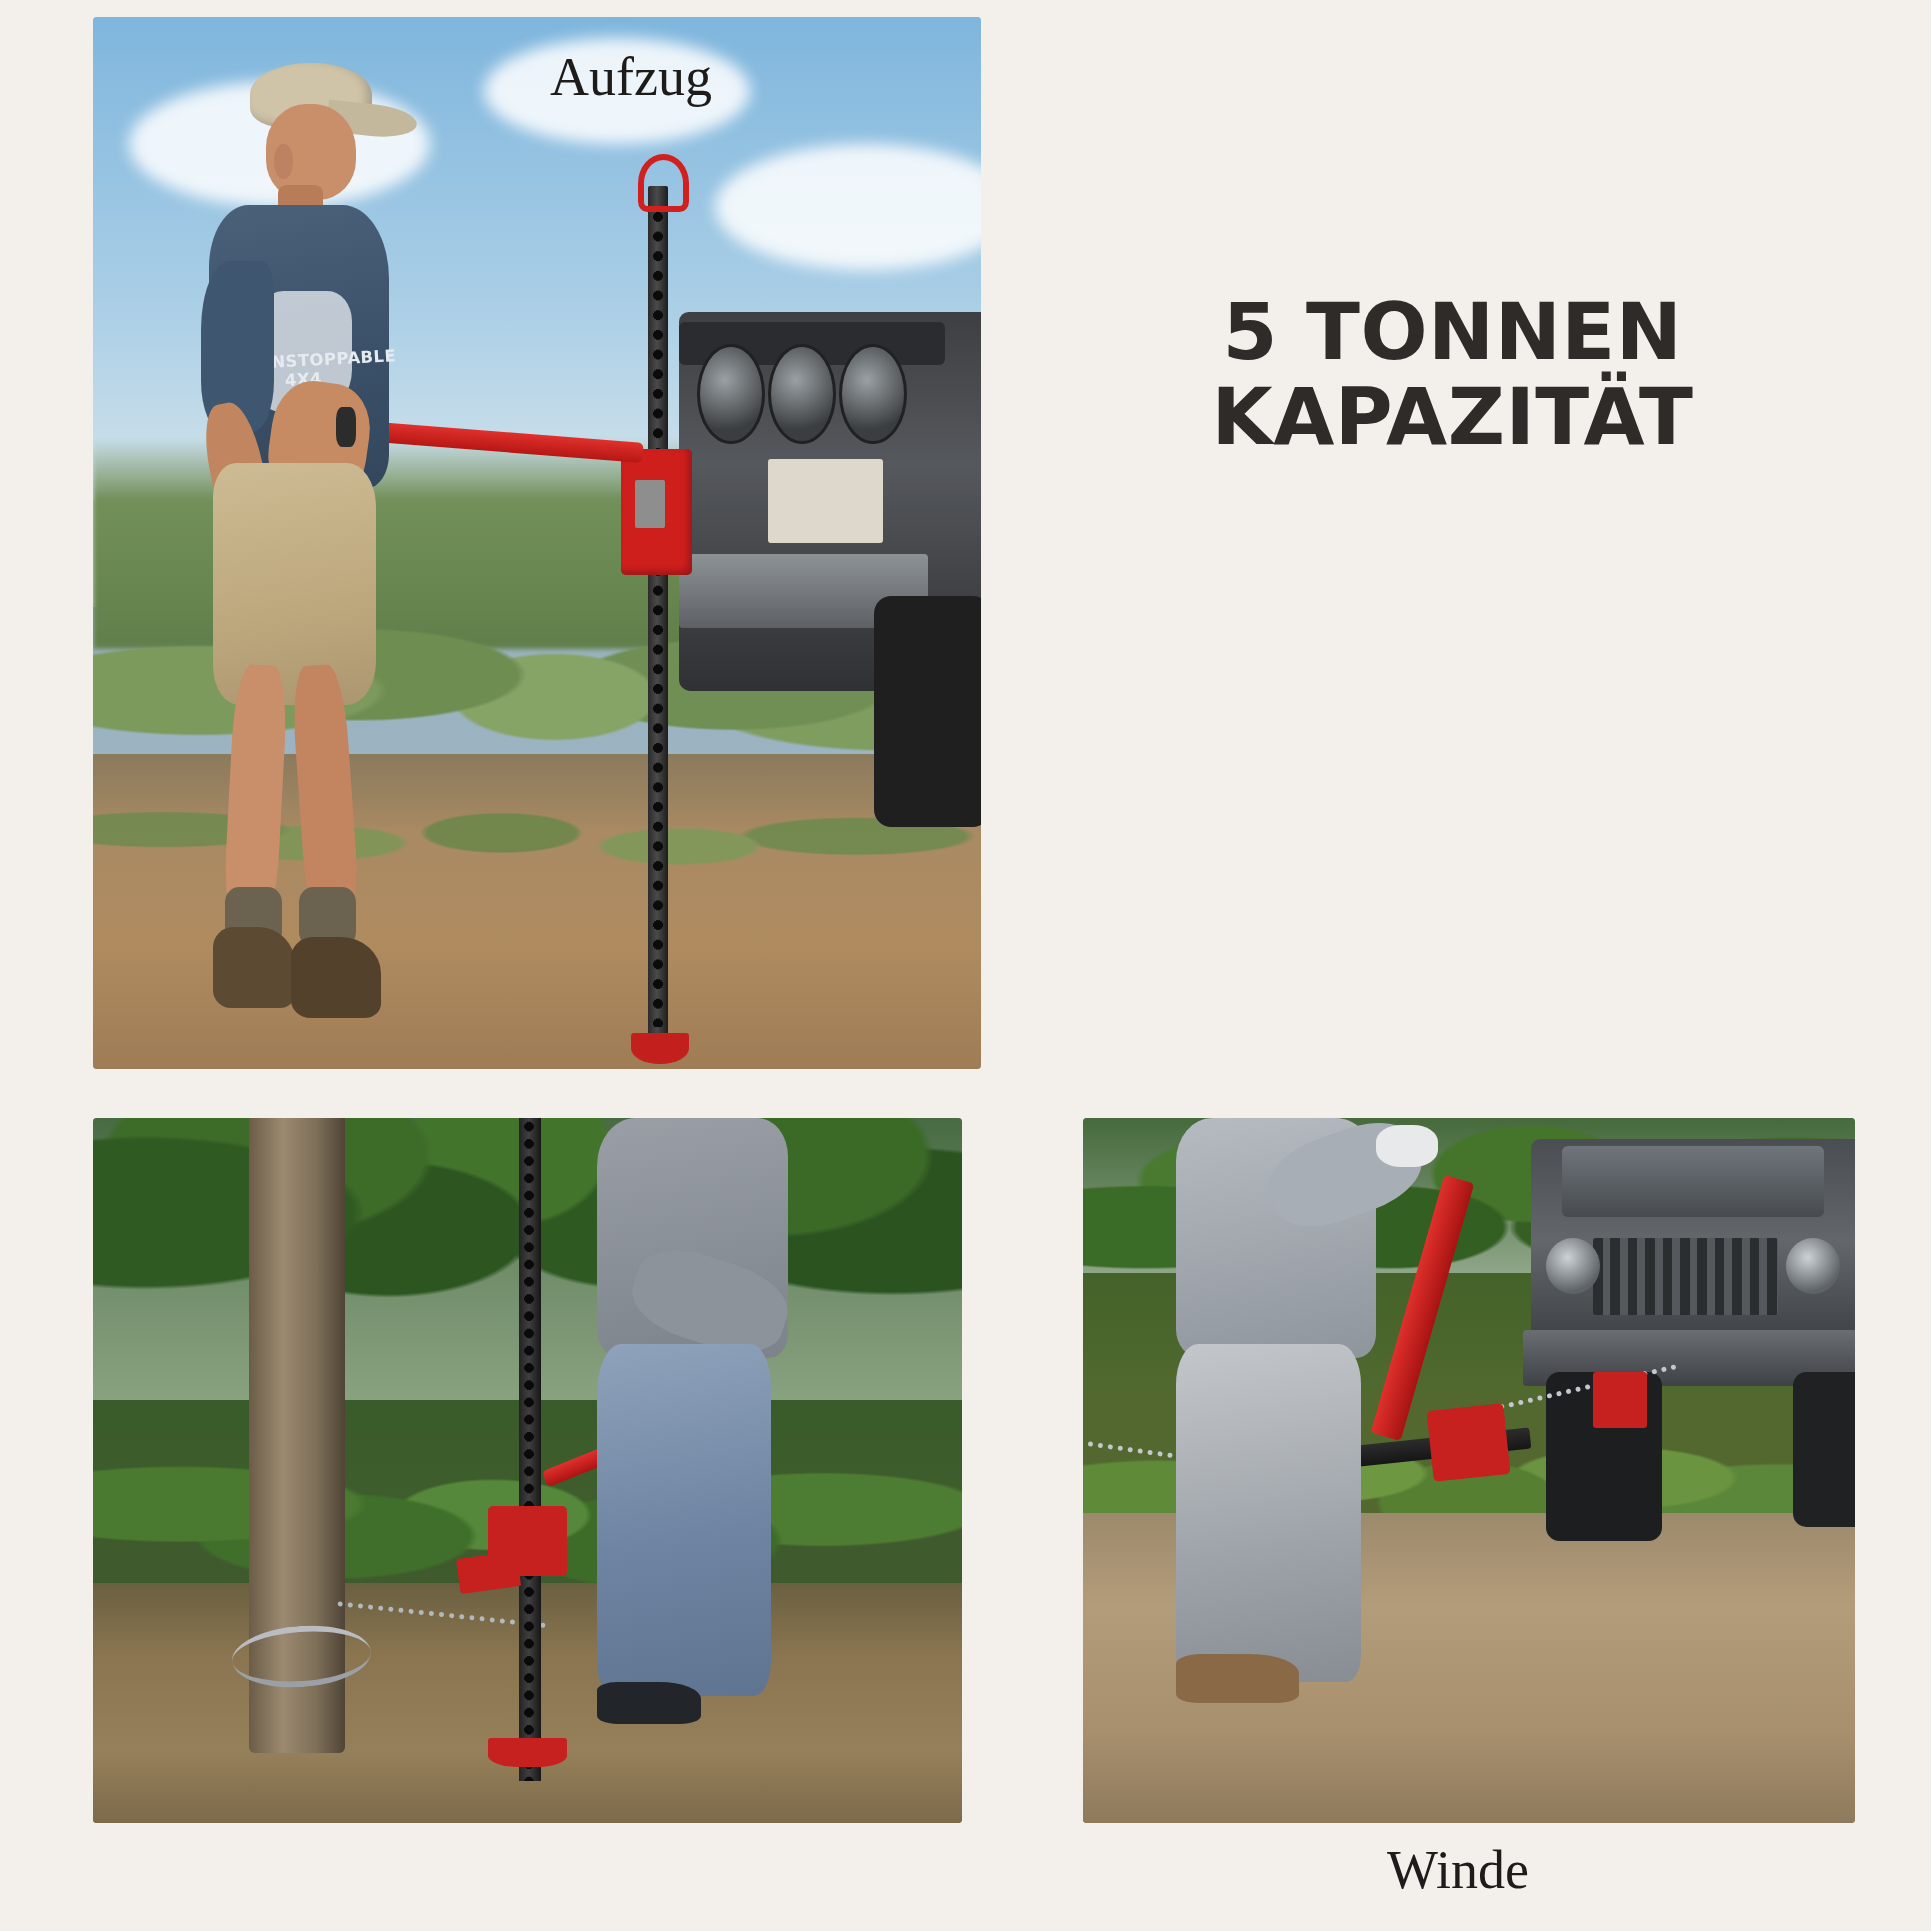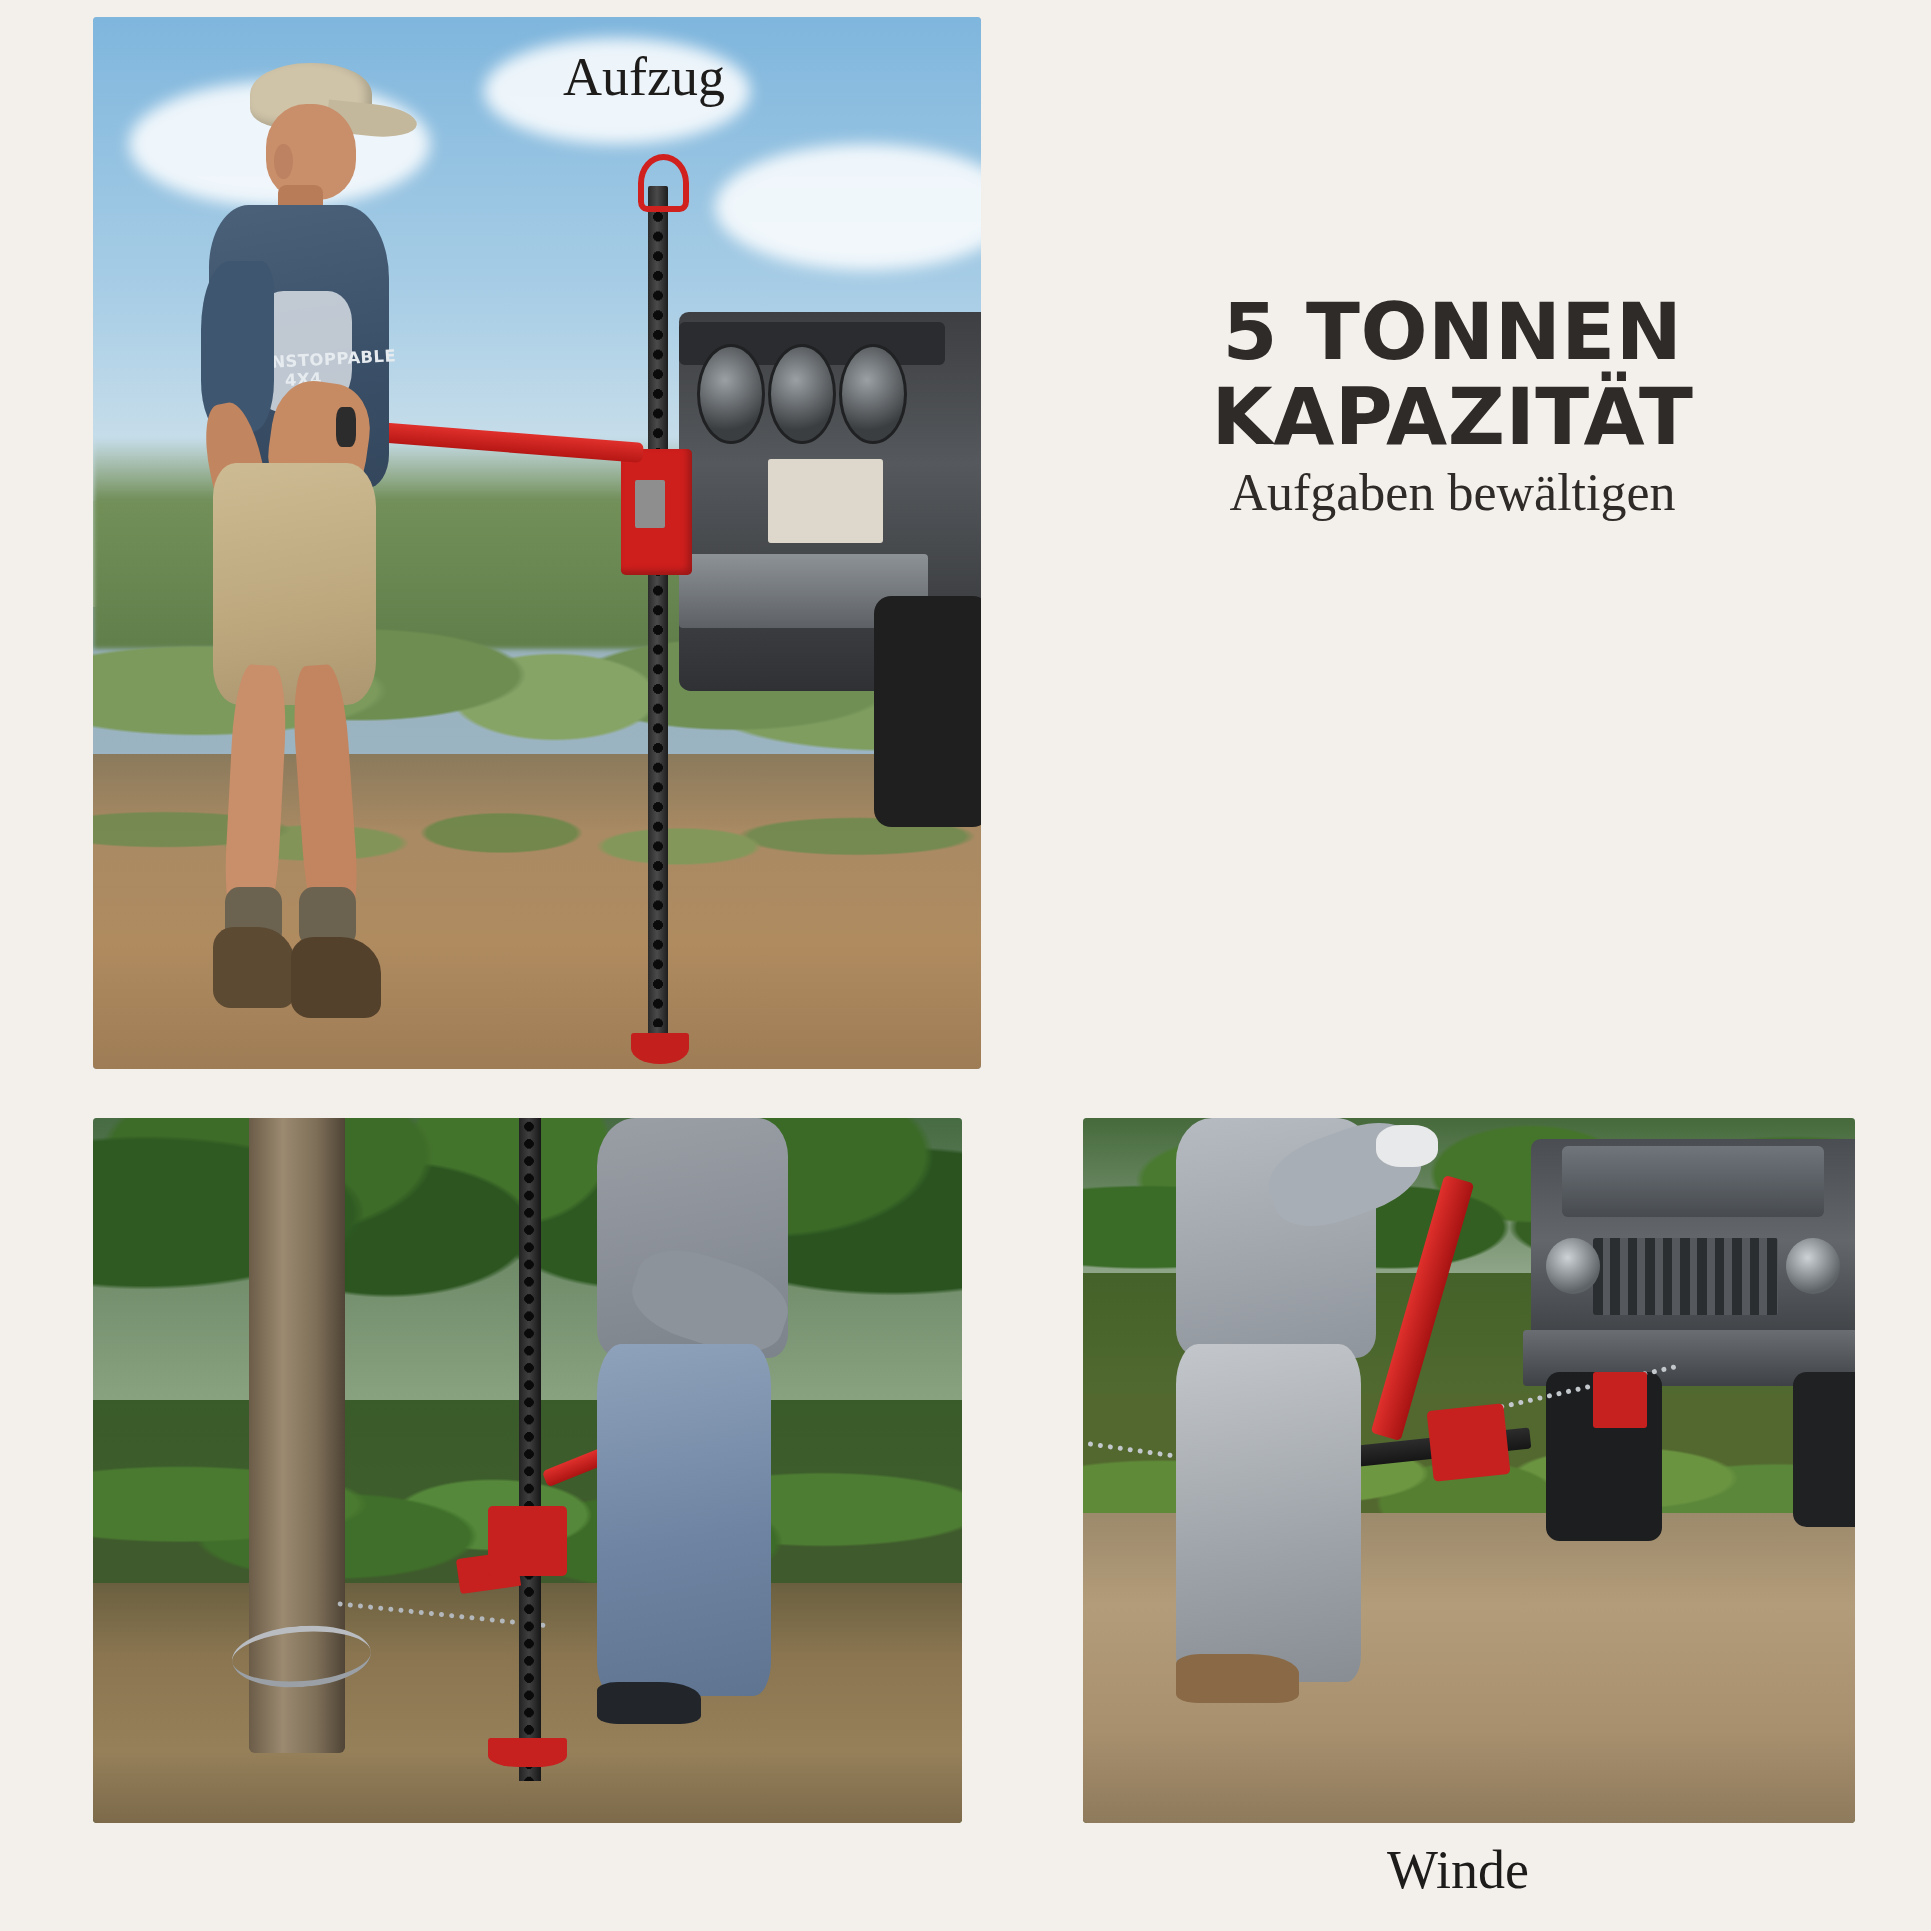--- a/index.html
+++ b/index.html
@@ -57,21 +57,21 @@
 
   
   .caption {
     position: absolute;
     font-family: "Liberation Serif", serif;
     font-size: 54px;
     color: #1d1c1b;
     text-align: center;
   }
   .cap-top {
-    left: 393px;
+    left: 380px;
     top: 46px;
     width: 502px;
   }
   .cap-bl {
     left: 93px;
     top: 1839px;
     width: 869px;
   }
   .cap-br {
     left: 1062px;
@@ -570,21 +570,20 @@
       <div class="boot-l"></div>
       <div class="boot-r"></div>
     </div>
   </div>
 
   <div class="caption cap-top">Aufzug</div>
 
   <div class="headline-block">
     <div class="headline">5 TONNEN</div>
     <div class="headline">KAPAZITÄT</div>
-    <div class="subheadline" style="margin-top:0">Aufgaben bewältigen</div>
   </div>
 
   <div class="photo-bl">
     <div class="forest-sky"></div>
     <div class="forest-canopy"></div>
     <div class="forest-mid"></div>
     <div class="forest-ground"></div>
     <div class="tree-trunk"></div>
     <div class="tree-chain"></div>
     <div class="chain-run"></div>

